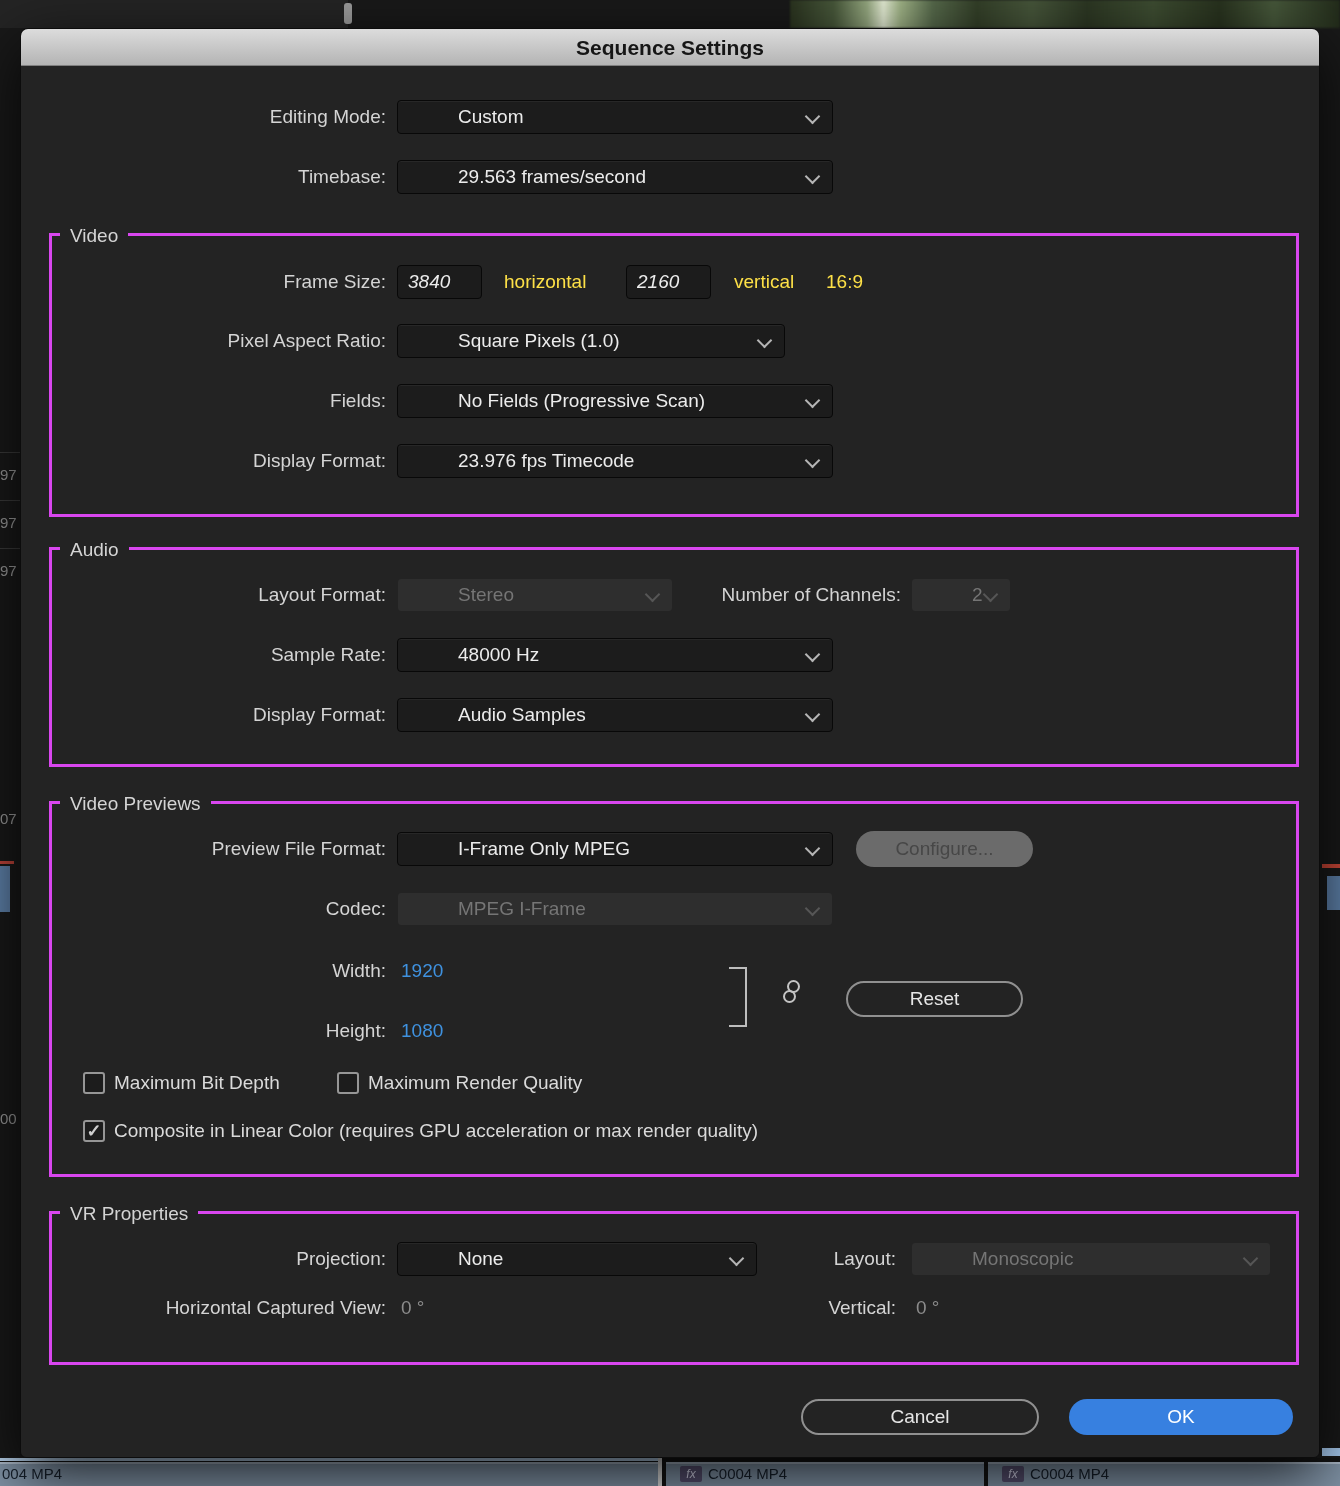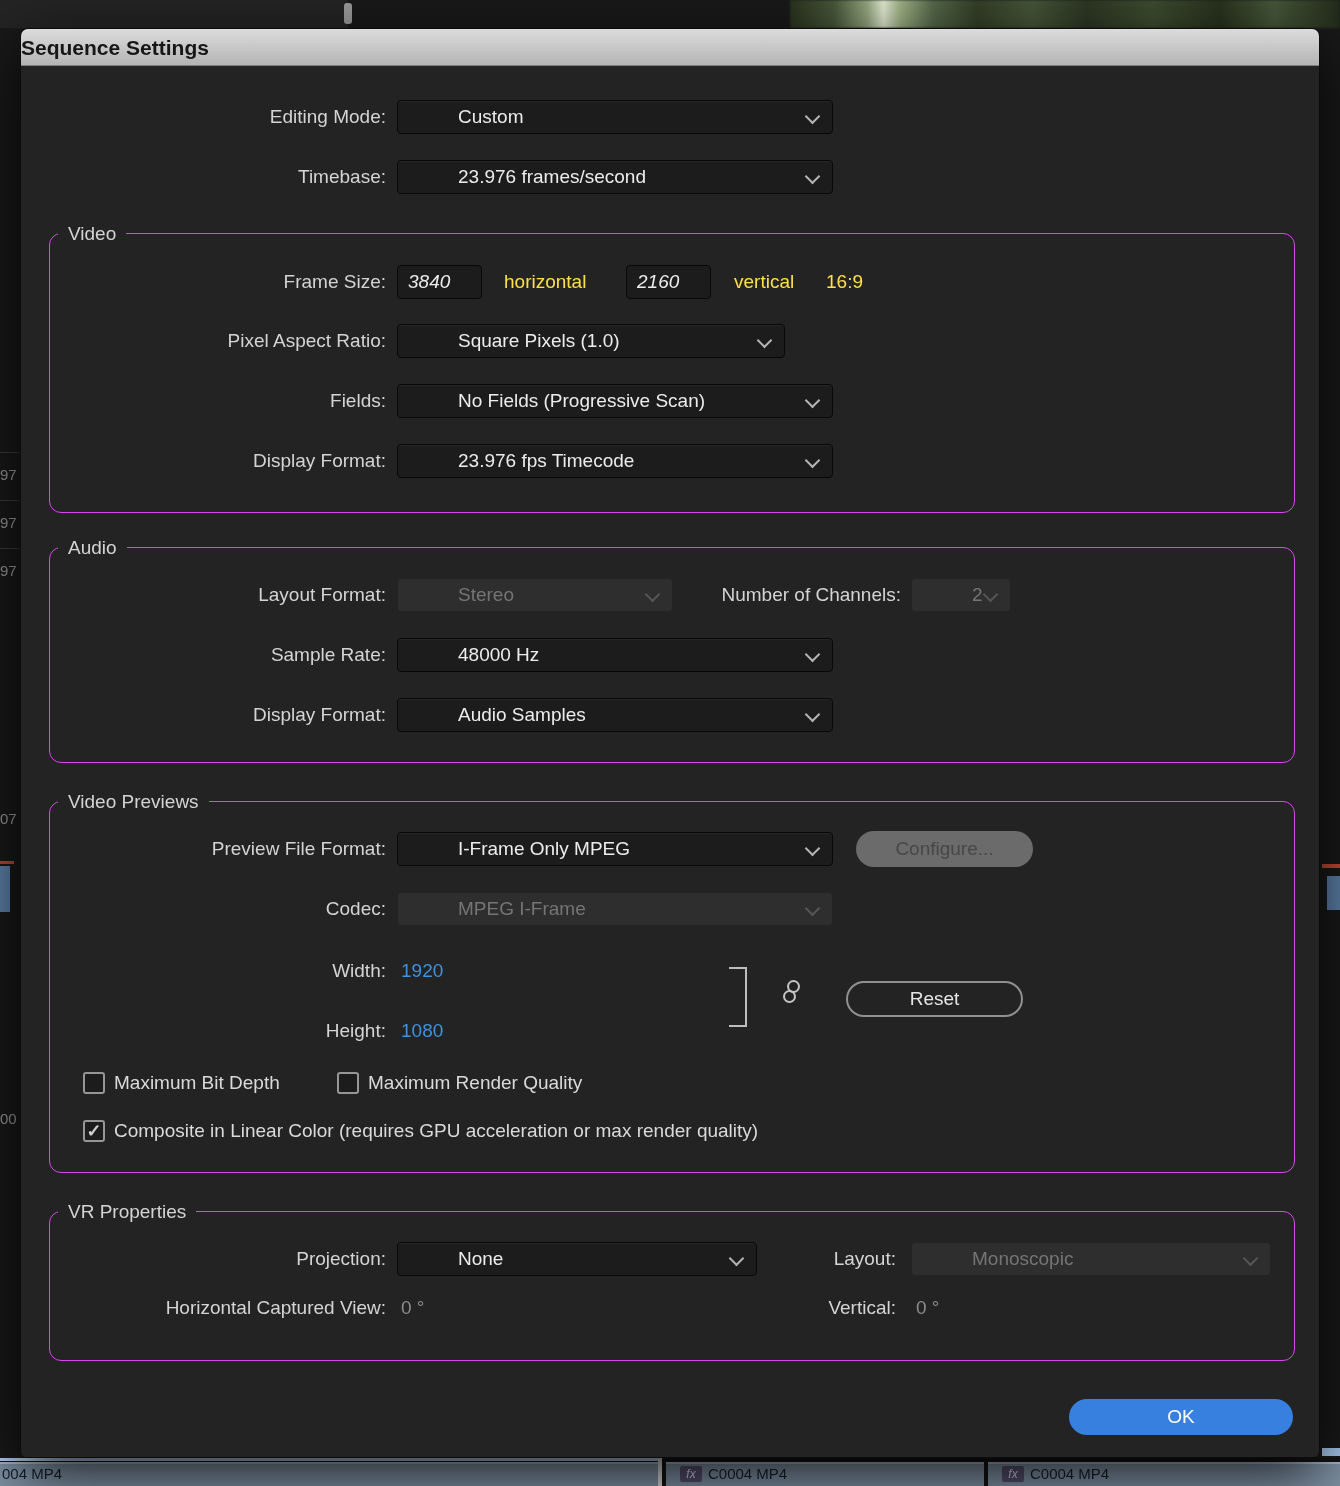--- a/index.html
+++ b/index.html
@@ -28,25 +28,25 @@
   .fxbadge{display:inline-block;width:22px;height:16px;background:#565070;color:#dcdcf0;font-style:italic;
         font-size:12px;line-height:16px;text-align:center;border-radius:2px;margin:2px 6px 0 14px;vertical-align:top;}
   .vdivider{position:absolute;top:0;width:4px;height:28px;background:#dcdcdc;}
 
   
   .dialog{position:absolute;left:20px;top:28px;width:1300px;height:1430px;background:#232323;
           border-radius:8px 8px 6px 6px;border:1px solid #0c0c0c;box-sizing:border-box;
           box-shadow:0 18px 60px rgba(0,0,0,.8);color:#d4d4d4;}
   .titlebar{position:absolute;left:0;top:0;width:100%;height:37px;border-radius:7px 7px 0 0;
           background:linear-gradient(#dcdcdc,#b4b4b4);border-bottom:1px solid #7f7f7f;box-sizing:border-box;
-          text-align:left;font-size:21px;font-weight:600;color:#161616;line-height:37px;}
+          text-align:center;font-size:21px;font-weight:600;color:#161616;line-height:37px;}
 
   .lbl{position:absolute;font-size:19px;color:#d4d4d4;line-height:34px;text-align:right;white-space:nowrap;}
   .txt{position:absolute;font-size:19px;color:#fde047;line-height:34px;white-space:nowrap;}
-  .fs{position:absolute;border:1px solid #d946ef;border-radius:12px;}
+  .fs{position:absolute;border:3px solid #d946ef;border-radius:0;}
   .legend{position:absolute;top:-13px;left:8px;background:#232323;padding:0 10px;font-size:19px;
           color:#d4d4d4;line-height:26px;}
 
   .dd{position:absolute;height:34px;background:#1c1c1c;border:1px solid #080808;border-radius:4px;
       box-sizing:border-box;box-shadow:inset 0 1px 0 rgba(255,255,255,.05);padding-left:48px;}
   .dd .val{display:block;line-height:32px;padding:0 36px 0 12px;font-size:19px;color:#ececec;
       white-space:nowrap;overflow:hidden;}
   .dd .chev{position:absolute;right:14px;top:10px;width:9px;height:9px;border-right:2px solid #b5b5b5;
       border-bottom:2px solid #b5b5b5;transform:rotate(45deg);}
   .dd.disabled{background:#2e2e2e;border-color:#232323;box-shadow:none;}
@@ -120,21 +120,21 @@
     <div class="titlebar">Sequence Settings</div>
 
     <div class="lbl" style="left:20px;top:71px;width:345px">Editing Mode:</div>
     <div class="dd" style="left:376px;top:71px;width:436px">
       <span class="val">Custom</span>
       <span class="chev"></span>
     </div>
 
     <div class="lbl" style="left:20px;top:131px;width:345px">Timebase:</div>
     <div class="dd" style="left:376px;top:131px;width:436px">
-      <span class="val">23.976 frames/second</span>
+      <span class="val">29.563 frames/second</span>
       <span class="chev"></span>
     </div>
 
     <div class="fs" style="left:28px;top:204px;width:1244px;height:278px">
       <span class="legend">Video</span>
     </div>
 
     <div class="lbl" style="left:20px;top:236px;width:345px">Frame Size:</div>
     <input class="inp" style="left: 376px; top: 236px;" value="3840">
     <div class="txt" style="left:483px;top:236px">horizontal</div>
@@ -239,15 +239,16 @@
     <div class="dd disabled" style="left:890px;top:1213px;width:360px">
       <span class="val">Monoscopic</span>
       <span class="chev"></span>
     </div>
 
     <div class="lbl lbl24" style="left:20px;top:1267px;width:345px">Horizontal Captured View:</div>
     <div class="dim" style="left:380px;top:1267px">0 °</div>
     <div class="lbl lbl24" style="left:735px;top:1267px;width:140px">Vertical:</div>
     <div class="dim" style="left:895px;top:1267px">0 °</div>
 
+    <button class="pill outline" style="left:780px;top:1370px;width:238px">Cancel</button>
     <button class="pill blue" style="left:1048px;top:1370px;width:224px">OK</button>
   </div>
 </div>
 
 </body></html>

